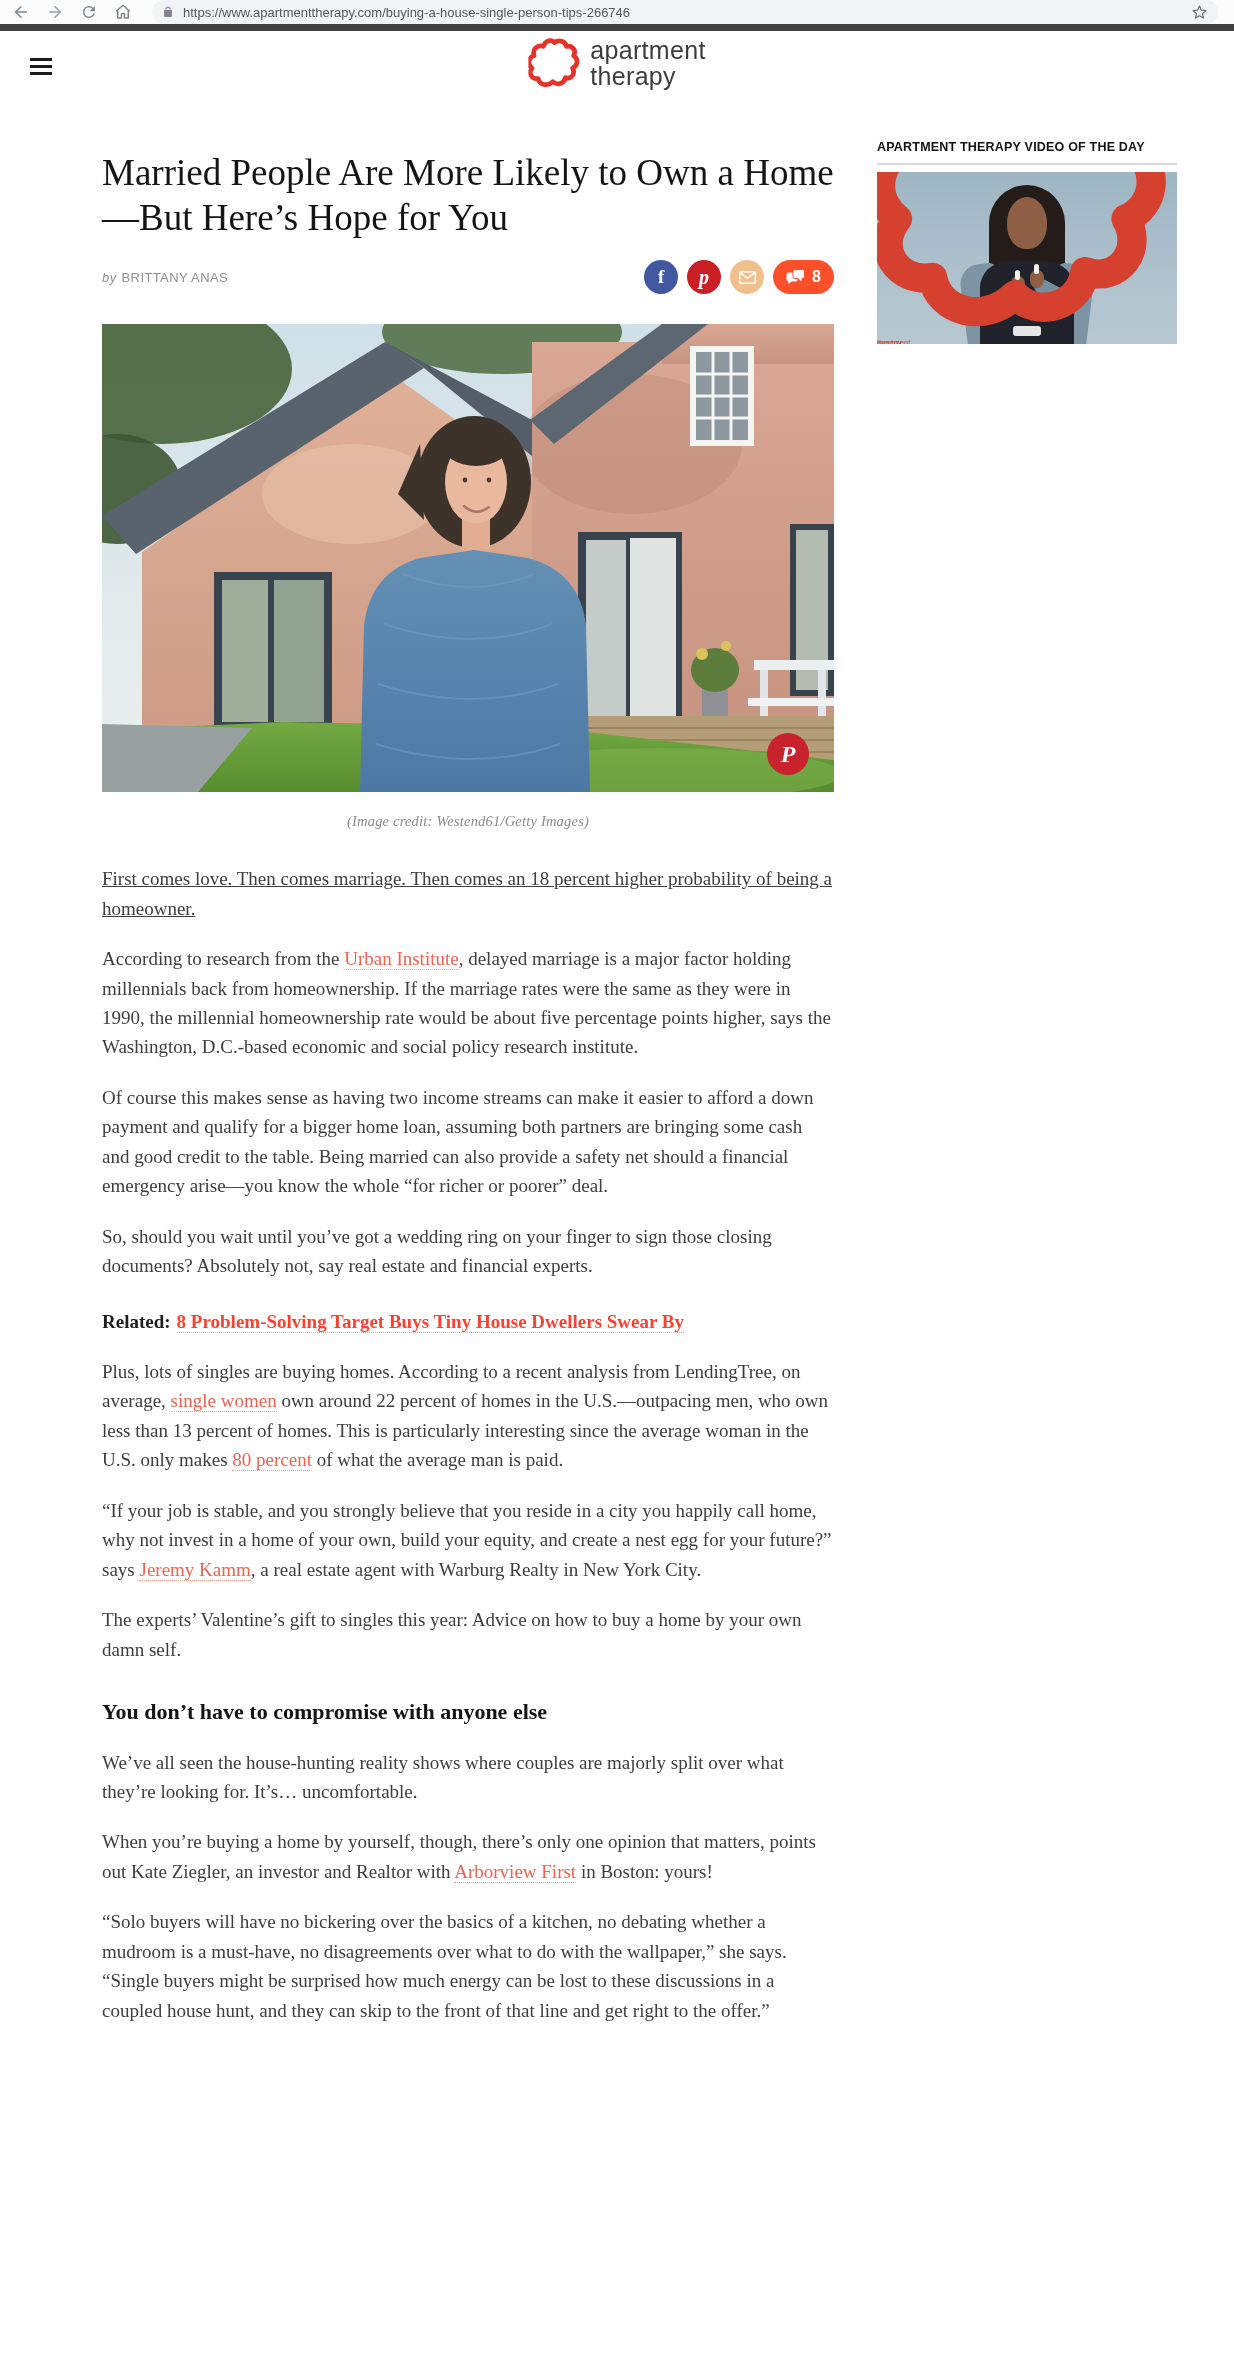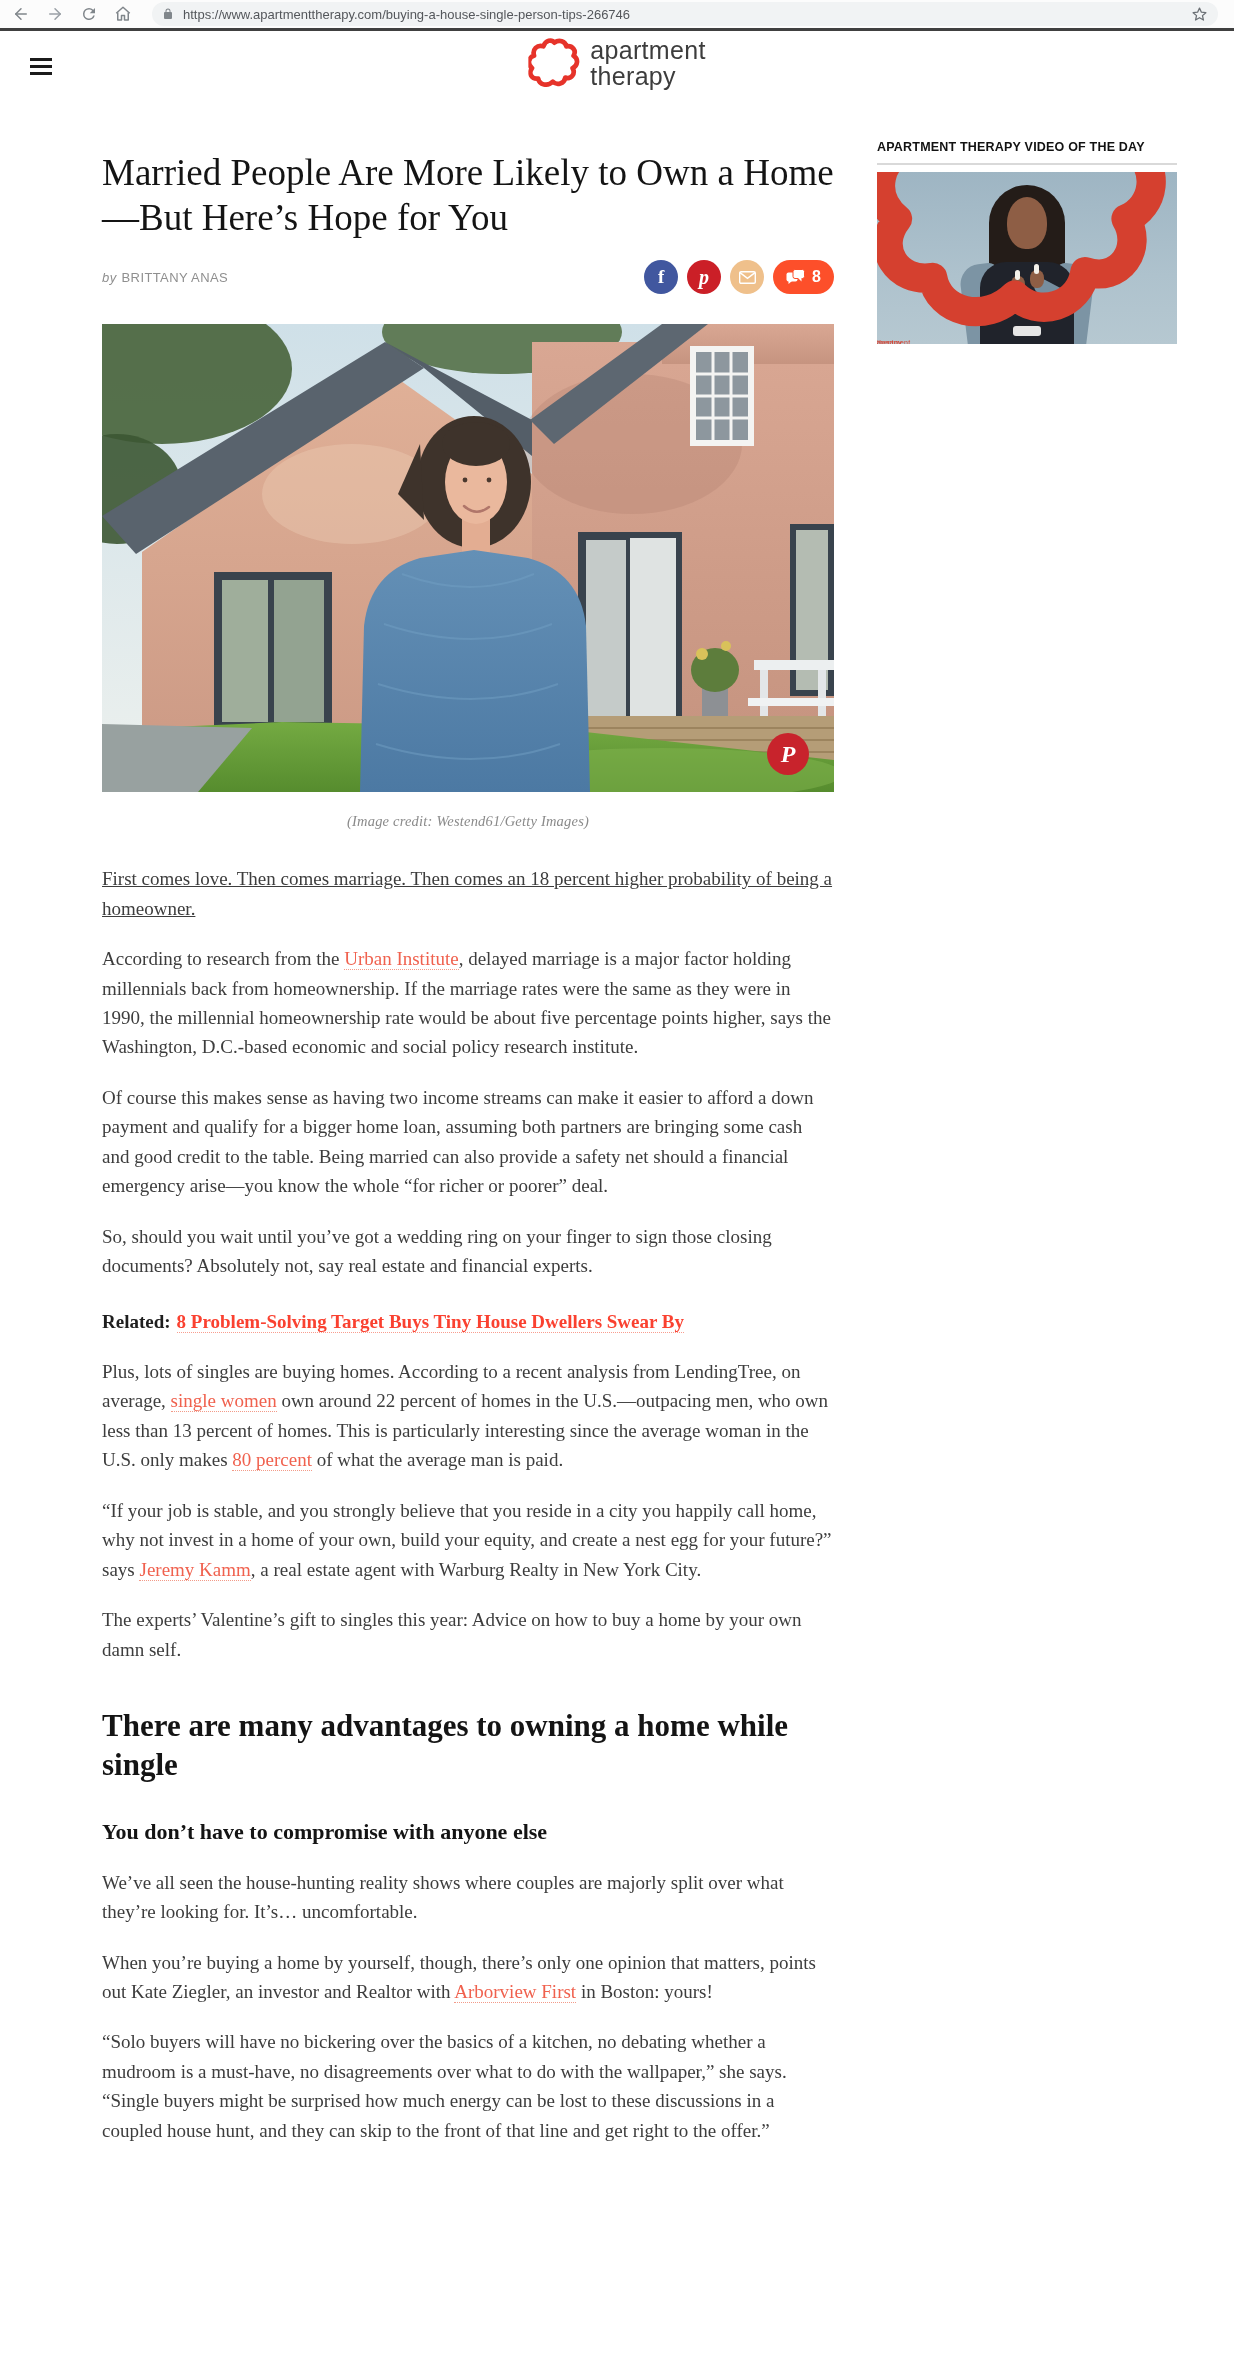--- a/index.html
+++ b/index.html
@@ -5,21 +5,21 @@
   * { box-sizing: border-box; }
   html,body { margin:0; padding:0; }
   body {
     width:1234px; height:2364px; position:relative; overflow:hidden;
     background:#ffffff; font-family:"Liberation Sans", sans-serif;
   }
 
   
   .browser-bar{
     position:absolute; top:0; left:0; width:1234px; height:31px;
-    background:#fcfcfc; border-bottom:3px solid #404040;
+    background:#fcfcfc; border-bottom:7px solid #404040;
     display:flex; align-items:center; padding-left:12px;
   }
   .nav-ico{ width:18px; height:18px; margin-right:16px; flex:0 0 auto; }
   .nav-ico svg{ display:block; width:100%; height:100%; }
   .url-bar{
     margin-left:4px; width:1066px; height:24px; background:#f1f3f4;
     border-radius:13px; display:flex; align-items:center; padding:0 10px;
   }
   .lock-ico{ width:12px; height:12px; flex:0 0 auto; }
   .lock-ico svg{ display:block; width:100%; height:100%; }
@@ -319,21 +319,20 @@
   <p class="body-p">So, should you wait until you’ve got a wedding ring on your finger to sign those closing documents? Absolutely not, say real estate and financial experts.</p>
 
   <p class="related-line"><span>Related:</span><a class="rlink">8 Problem-Solving Target Buys Tiny House Dwellers Swear By</a></p>
 
   <p class="body-p"><span>Plus, lots of singles are buying homes. According to a recent analysis from LendingTree, on average, </span><a class="tlink">single women</a><span> own around 22 percent of homes in the U.S.—outpacing men, who own less than 13 percent of homes. This is particularly interesting since the average woman in the U.S. only makes </span><a class="tlink">80 percent</a><span> of what the average man is paid.</span></p>
 
   <p class="body-p"><span>“If your job is stable, and you strongly believe that you reside in a city you happily call home, why not invest in a home of your own, build your equity, and create a nest egg for your future?” says </span><a class="tlink">Jeremy Kamm</a><span>, a real estate agent with Warburg Realty in New York City.</span></p>
 
   <p class="body-p">The experts’ Valentine’s gift to singles this year: Advice on how to buy a home by your own damn self.</p>
 
-  <h2 class="section-h2">There are many advantages to owning a home while single</h2>
 
   <h3 class="section-h3">You don’t have to compromise with anyone else</h3>
 
   <p class="body-p">We’ve all seen the house-hunting reality shows where couples are majorly split over what they’re looking for. It’s… uncomfortable.</p>
 
   <p class="body-p"><span>When you’re buying a home by yourself, though, there’s only one opinion that matters, points out Kate Ziegler, an investor and Realtor with </span><a class="tlink">Arborview First</a><span> in Boston: yours!</span></p>
 
   <p class="body-p">“Solo buyers will have no bickering over the basics of a kitchen, no debating whether a mudroom is a must-have, no disagreements over what to do with the wallpaper,” she says. “Single buyers might be surprised how much energy can be lost to these discussions in a coupled house hunt, and they can skip to the front of that line and get right to the offer.”</p>
 
 </div>

